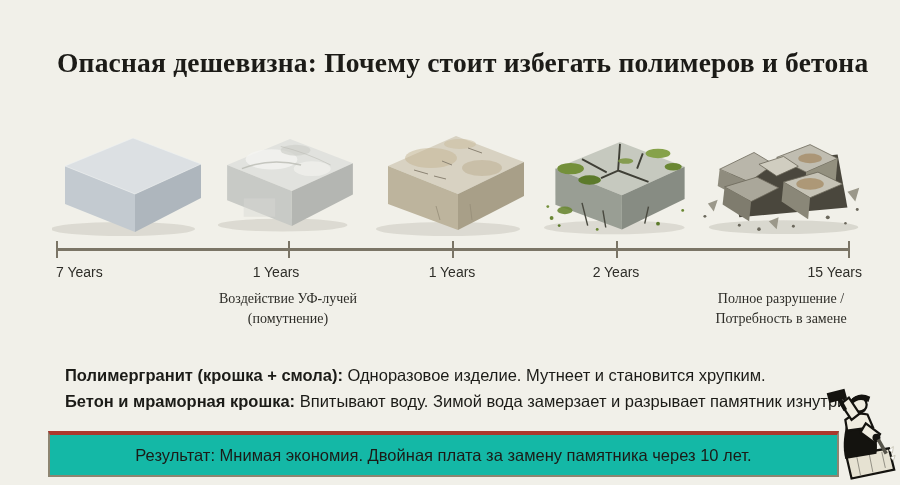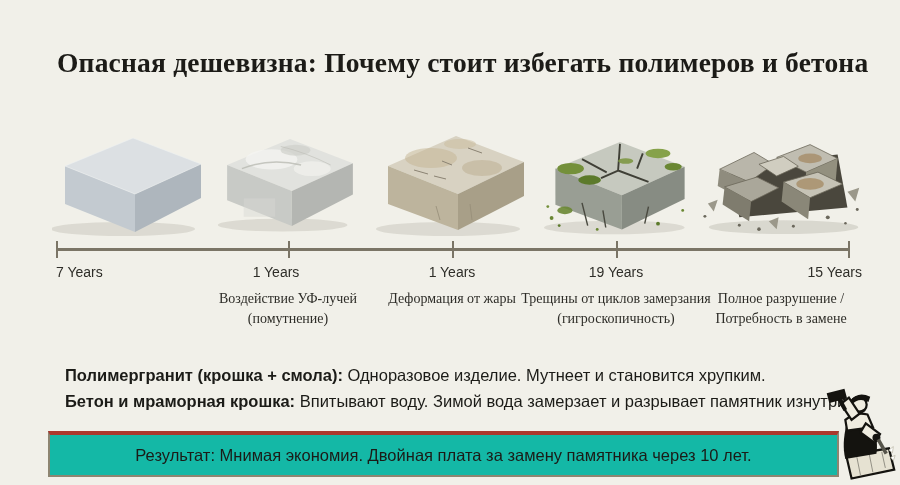--- a/index.html
+++ b/index.html
@@ -154,26 +154,24 @@
   <div class="tl-line"></div>
   <div class="tl-tick tick-0"></div>
   <div class="tl-tick tick-1"></div>
   <div class="tl-tick tick-2"></div>
   <div class="tl-tick tick-3"></div>
   <div class="tl-tick tick-4"></div>
 
   <div class="year-label yl-0">7 Years</div>
   <div class="year-label yl-1">1 Years</div>
   <div class="year-label yl-2">1 Years</div>
-  <div class="year-label yl-3">19 Years</div>
+  <div class="year-label yl-3">2 Years</div>
   <div class="year-label yl-4">15 Years</div>
 
   <div class="stage-desc d-1">Воздействие УФ-лучей (помутнение)</div>
-  <div class="stage-desc d-2">Деформация от жары</div>
-  <div class="stage-desc d-3">Трещины от циклов замерзания (гигроскопичность)</div>
   <div class="stage-desc d-4">Полное разрушение / Потребность в замене</div>
 
   <div class="notes">
     <div class="note-line">
       <span class="note-lead">Полимергранит (крошка + смола):</span><span> Одноразовое изделие. Мутнеет и становится хрупким.</span>
     </div>
     <div class="note-line">
       <span class="note-lead">Бетон и мраморная крошка:</span><span> Впитывают воду. Зимой вода замерзает и разрывает памятник изнутри.</span>
     </div>
   </div>

